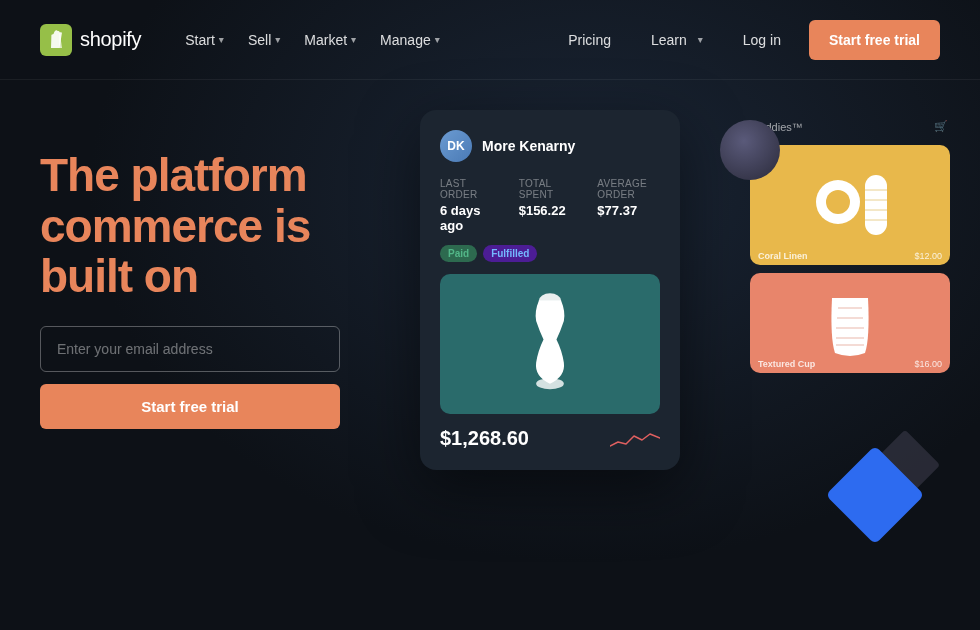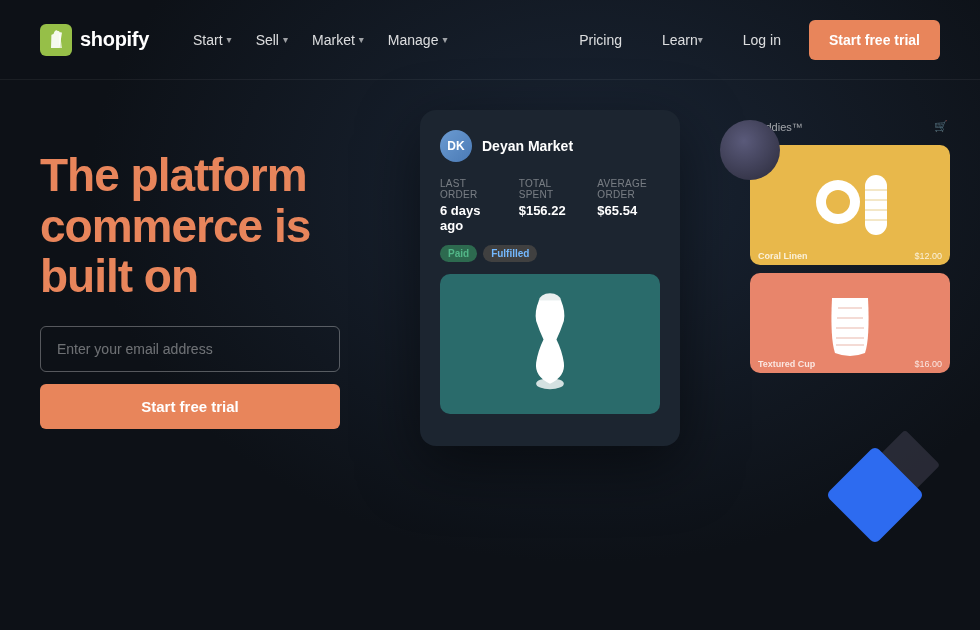--- a/index.html
+++ b/index.html
@@ -40,21 +40,21 @@
       margin-right: 32px;
     }
 
     .logo-icon {
       width: 32px;
       height: 32px;
     }
 
     .logo-text {
       font-size: 20px;
-      font-weight: 700;
+      font-weight: 400;
       color: #fff;
       letter-spacing: -0.3px;
     }
 
     .nav-links {
       display: flex;
       align-items: center;
       flex: 1;
     }
 
@@ -85,21 +85,21 @@
       color: rgba(255,255,255,0.85);
       font-size: 14px;
       cursor: pointer;
       padding: 8px 12px;
       border-radius: 6px;
     }
 
     .nav-learn {
       display: flex;
       align-items: center;
-      gap: 0;
+      gap: 11px;
     }
 
     .btn-start-nav {
       background: #e8855b;
       color: #fff;
       border: none;
       padding: 12px 20px;
       border-radius: 6px;
       font-size: 14px;
       font-weight: 600;
@@ -243,21 +243,21 @@
     }
 
     .badge {
       padding: 3px 8px;
       border-radius: 20px;
       font-size: 10px;
       font-weight: 600;
     }
 
     .badge-paid { background: #2d6a4f; color: #52b788; }
-    .badge-fulfilled { background: #404040; color: #74b9ff; }
+    .badge-fulfilled { background: #4c1d95; color: #74b9ff; }
 
     .product-image-area {
       width: 100%;
       height: 140px;
       background: #2a6b6b;
       border-radius: 10px;
       display: flex;
       align-items: center;
       justify-content: center;
       margin-bottom: 12px;
@@ -439,35 +439,35 @@
     <button class="btn-start-hero">Start free trial</button>
   </div>
 
   <div class="hero-right">
 
     <div class="sphere-top"></div>
 
     <div class="analytics-card">
       <div class="analytics-header">
         <div class="avatar">DK</div>
-        <span class="analytics-name">Deyan Market</span>
+        <span class="analytics-name">More Kenarny</span>
       </div>
 
       <div class="analytics-stats">
         <div class="stat-item">
           <div class="stat-label">Last order</div>
           <div class="stat-value">6 days ago</div>
         </div>
         <div class="stat-item">
           <div class="stat-label">Total spent</div>
           <div class="stat-value">$156.22</div>
         </div>
         <div class="stat-item">
           <div class="stat-label">Average order</div>
-          <div class="stat-value">$65.54</div>
+          <div class="stat-value">$77.37</div>
         </div>
       </div>
 
       <div class="badges">
         <span class="badge badge-paid">Paid</span>
         <span class="badge badge-fulfilled">Fulfilled</span>
       </div>
 
       <div class="product-image-area">
         <svg class="vase-white" viewBox="0 0 70 130">
@@ -482,20 +482,26 @@
             Q 52 100 50 85
             Q 48 72 42 60
             Q 46 52 50 40
             Q 52 30 47 18
             Z
           " fill="white"></path>
           <ellipse cx="35" cy="108" rx="15" ry="6" fill="white" opacity="0.8"></ellipse>
         </svg>
       </div>
 
+      <div class="analytics-footer">
+        <span class="total-amount">$1,268.60</span>
+        <svg class="sparkline" viewBox="0 0 50 24">
+          <polyline points="0,20 8,16 16,18 24,10 32,14 40,8 50,12" fill="none" stroke="#e06060" stroke-width="1.5" stroke-linecap="round" stroke-linejoin="round"></polyline>
+        </svg>
+      </div>
     </div>
 
     <div class="product-cards">
       <div class="buddies-header">
         <span>Buddies™</span>
         <span>🛒</span>
       </div>
 
       <div class="product-card">
         <div class="product-card-yellow">

